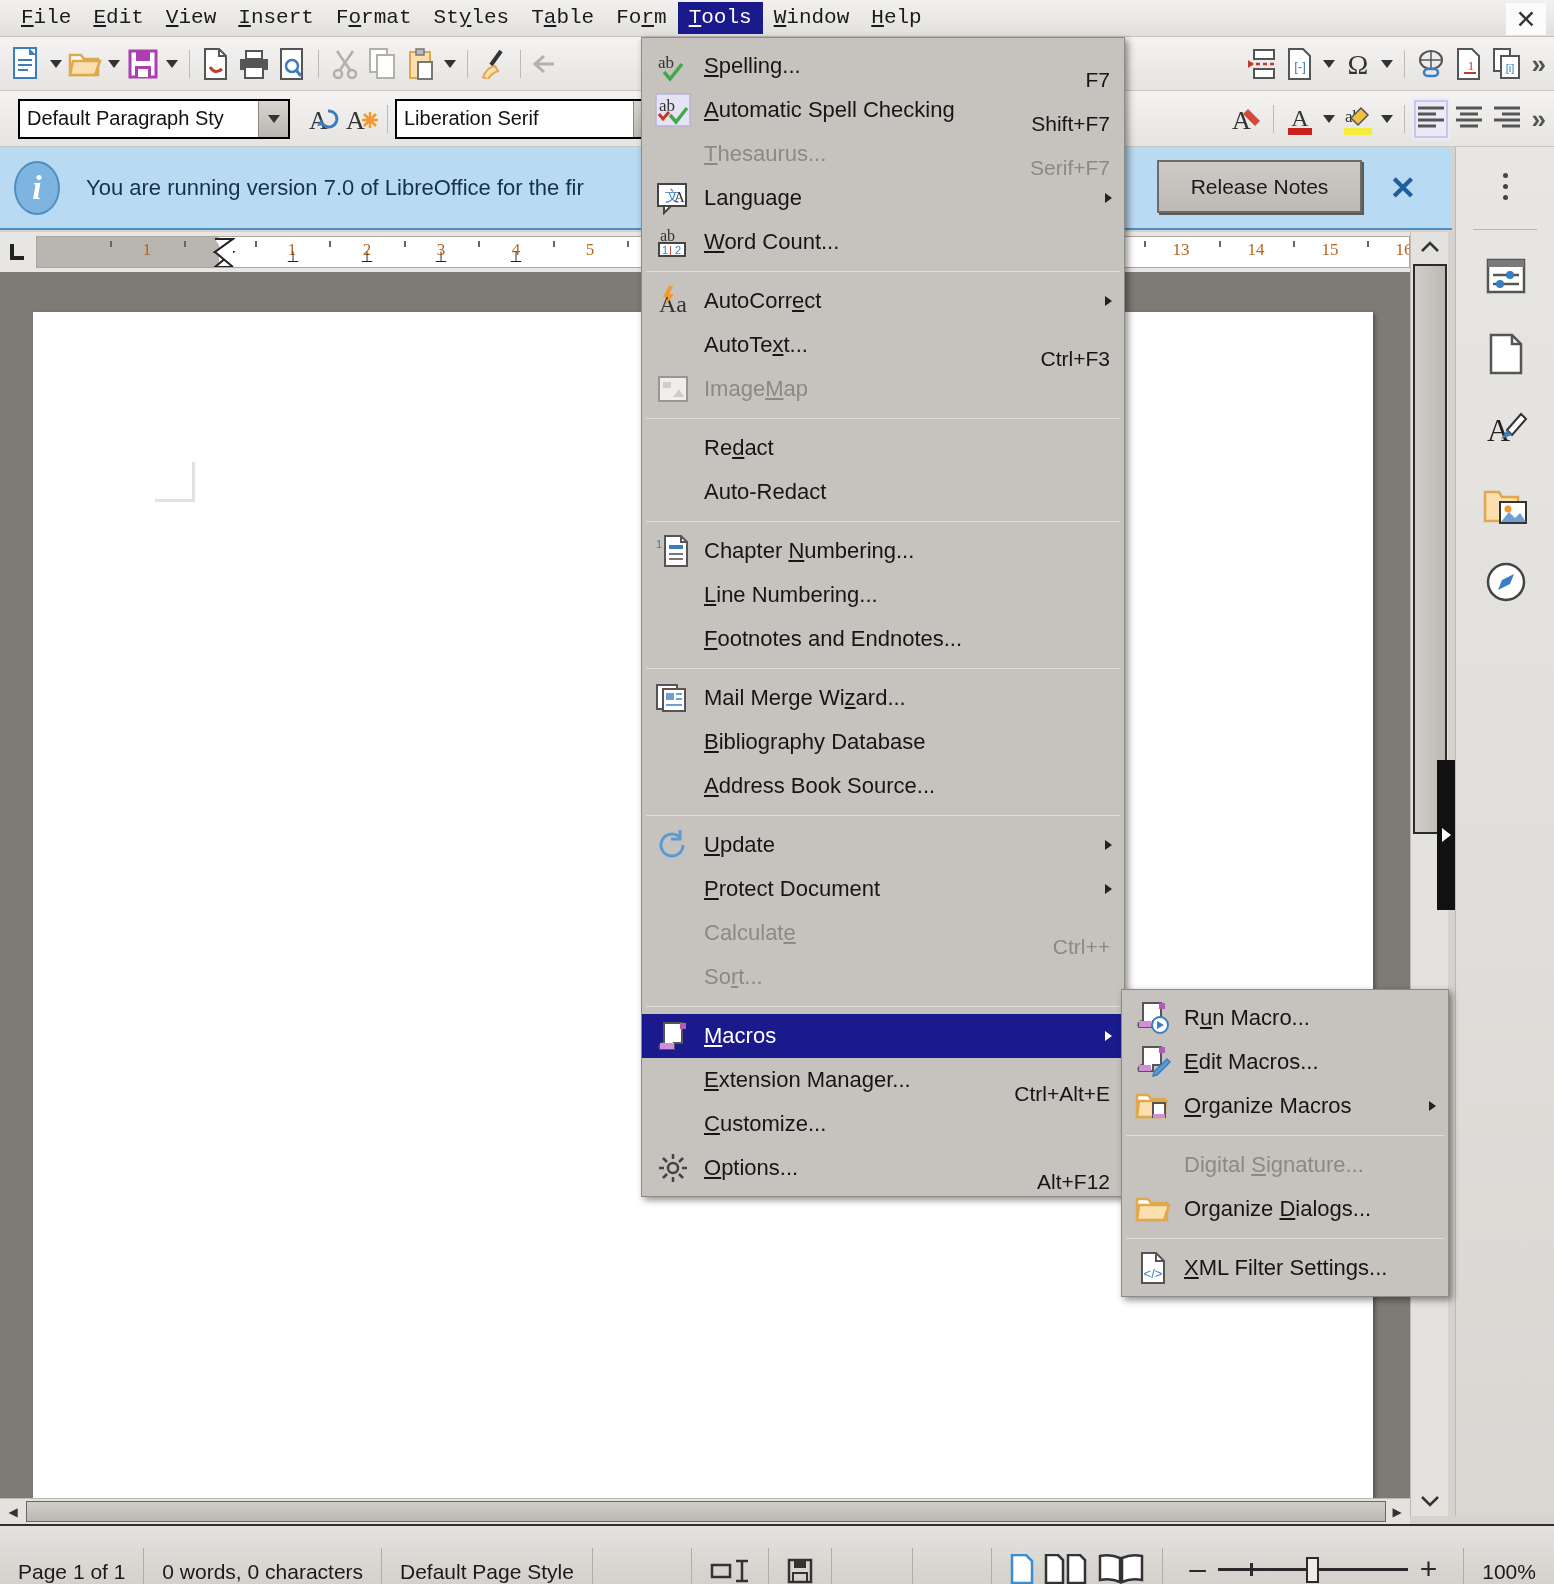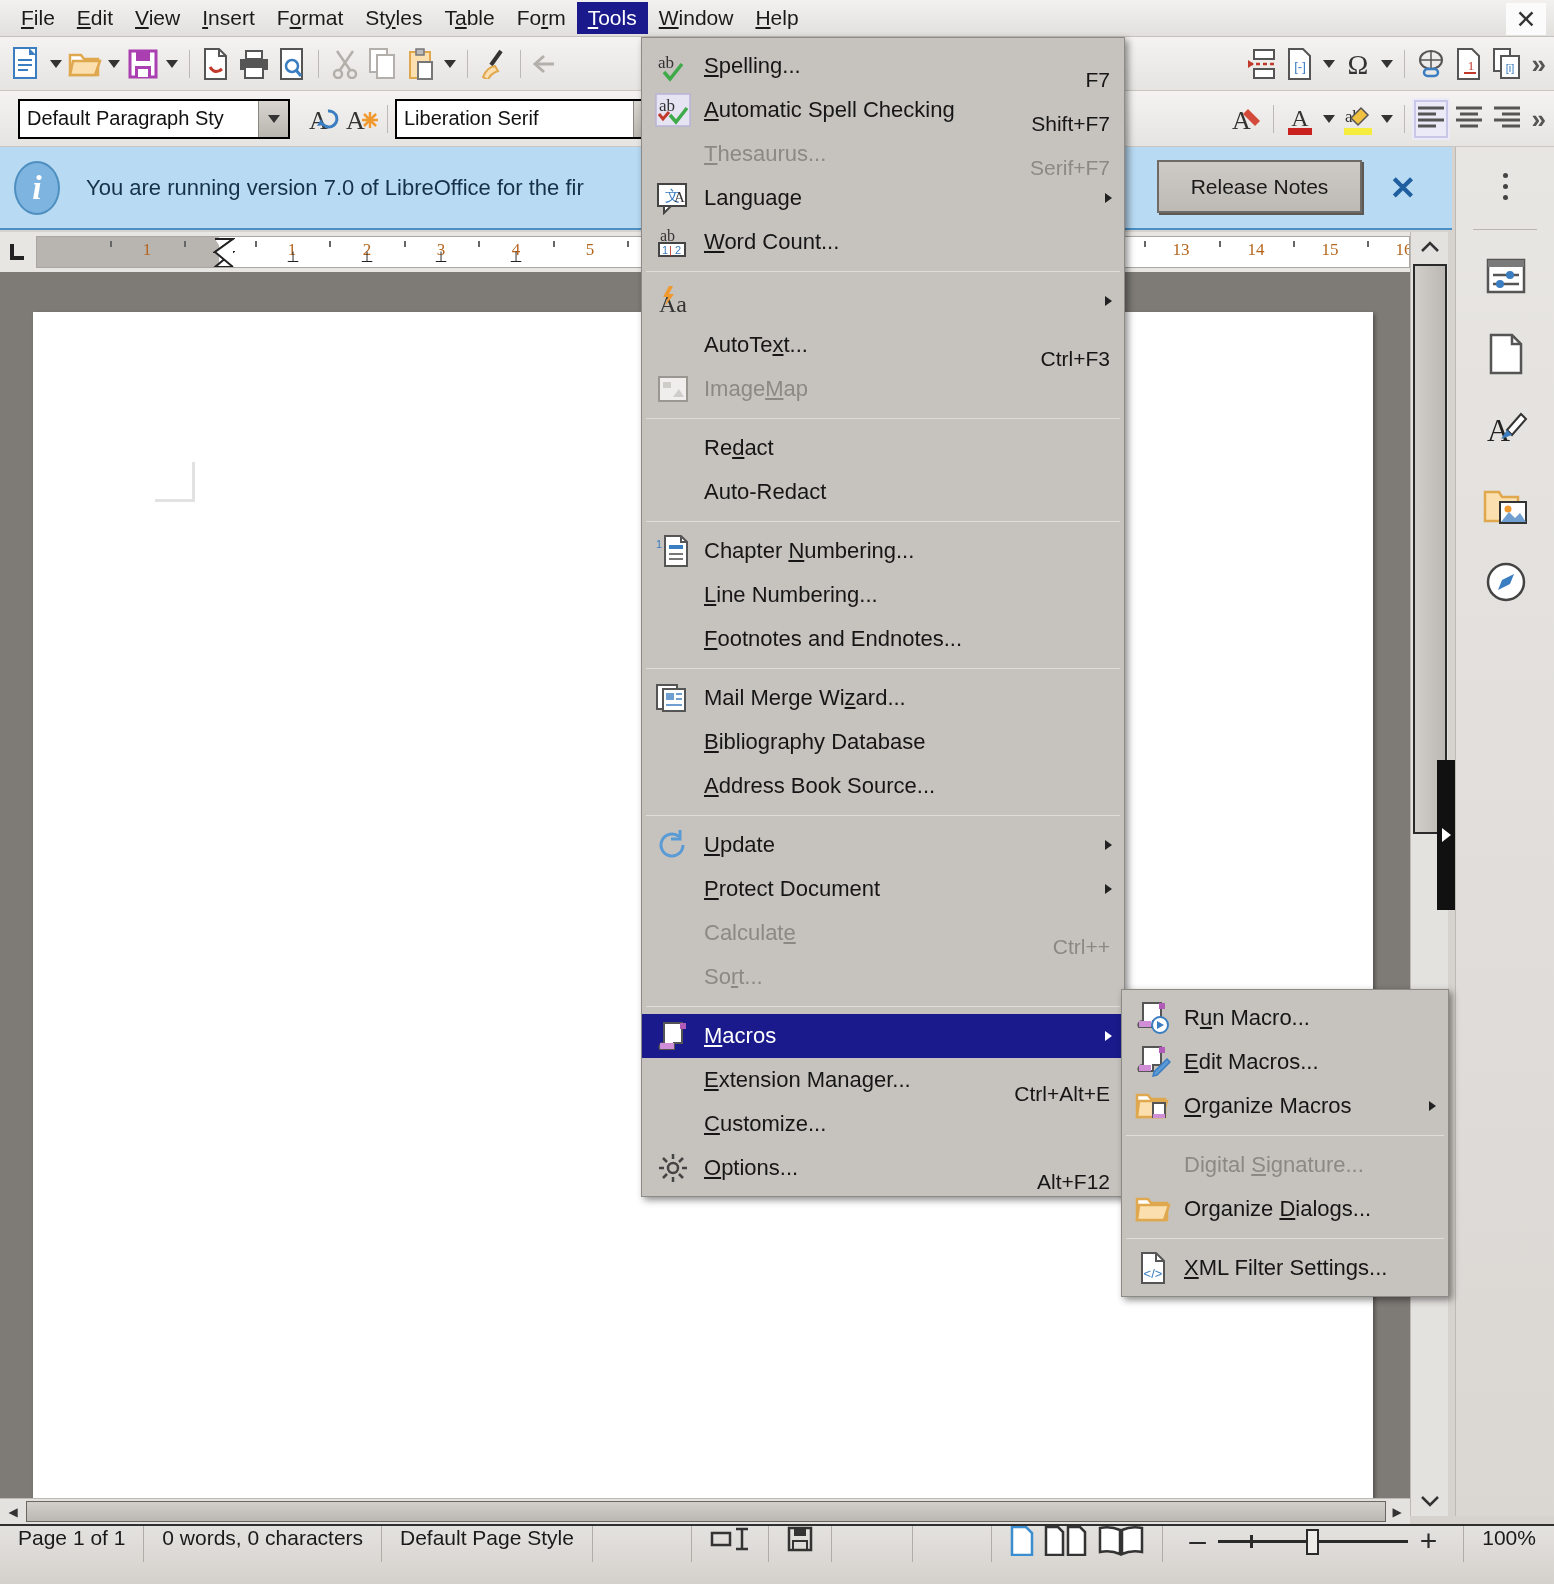--- a/index.html
+++ b/index.html
@@ -13,21 +13,21 @@
 
   
   .menubar {
     position: absolute; left: 0; top: 0; width: 1554px; height: 37px;
     background: linear-gradient(#f2f1f0, #e2e0dd);
     border-bottom: 1px solid #c4c1bc;
     display: flex; align-items: center; padding-left: 10px;
   }
   .menuitem {
     font-size: 21px; color: #1a1a1a; padding: 5px 11px 6px 11px;
-    white-space: nowrap; line-height: 1;
+    white-space: nowrap; line-height: 1; font-family: Liberation Mono, monospace;
   }
   .menuitem.active { background: #1a1a8c; color: #ffffff; }
   .menuitem u { text-decoration: underline; }
   .winclose {
     position: absolute; right: 8px; top: 3px; width: 40px; height: 32px;
     display: flex; align-items: center; justify-content: center;
     font-size: 25px; color: #333; background: #fbfbfb;
   }
 
   
@@ -171,21 +171,21 @@
     align-items: center; justify-content: center; gap: 6px;
   }
   .sb-hamb span { width: 5px; height: 5px; border-radius: 50%; background: #444; }
   .sb-div { width: 64px; height: 1px; background: #b9b6b1; margin: 4px auto 10px auto; }
   .sb-item { width: 99px; height: 76px; display: flex; align-items: center; justify-content: center; }
 
   
   .statusbar {
     position: absolute; left: 0; top: 1524px; width: 1554px; height: 60px;
     background: linear-gradient(#e4e2df,#d4d1cc); border-top: 2px solid #2f2f2f;
-    display: flex; align-items: flex-start; font-size: 21px; color: #1a1a1a;
+    display: flex; align-items: flex-end; font-size: 21px; color: #1a1a1a;
   }
   .sb-cell { padding: 0 18px; white-space: nowrap; }
   .sb-vsep { width: 1px; height: 36px; background: #b0ada8; }
   .zoomslider { display: flex; align-items: center; gap: 0; padding: 0 14px; }
   .zline { width: 190px; height: 3px; background: #2a2a2a; position: relative; }
   .zmark { position: absolute; top: -5px; width: 3px; height: 13px; background: #2a2a2a; }
   .zhandle { position: absolute; top: -11px; left: 88px; width: 13px; height: 26px;
     background: #efedea; border: 2px solid #2a2a2a; }
   .zsign { font-size: 30px; color: #2a2a2a; padding: 0 12px; line-height: 1; }
 
@@ -737,20 +737,21 @@
 
     <div class="msep"></div>
 
     <div class="mi">
       <span class="ico">
         <svg width="36" height="34" viewBox="0 0 36 34">
             <text x="4" y="28" font-size="24" fill="#333" font-family="Liberation Serif">Aa</text>
             <path d="M14 2 l-6 11 h5 l-3 9 l9 -12 h-5 l4 -8Z" fill="#f0992e"></path>
           </svg>
       </span>
+      <span class="lbl">AutoCorr<u>e</u>ct</span>
       <i class="sub"></i>
     </div>
     <div class="mi">
       <span class="ico"></span>
       <span class="lbl">AutoTe<u>x</u>t...</span>
       <span class="acc">Ctrl+F3</span>
     </div>
     <div class="mi dis">
       <span class="ico">
         <svg width="34" height="32" viewBox="0 0 34 32">

